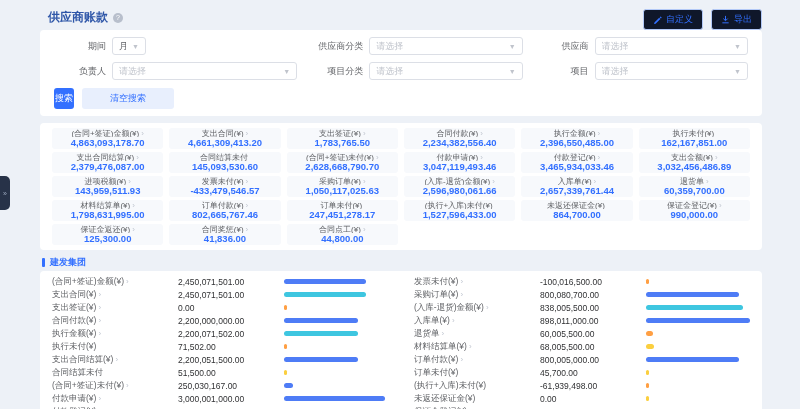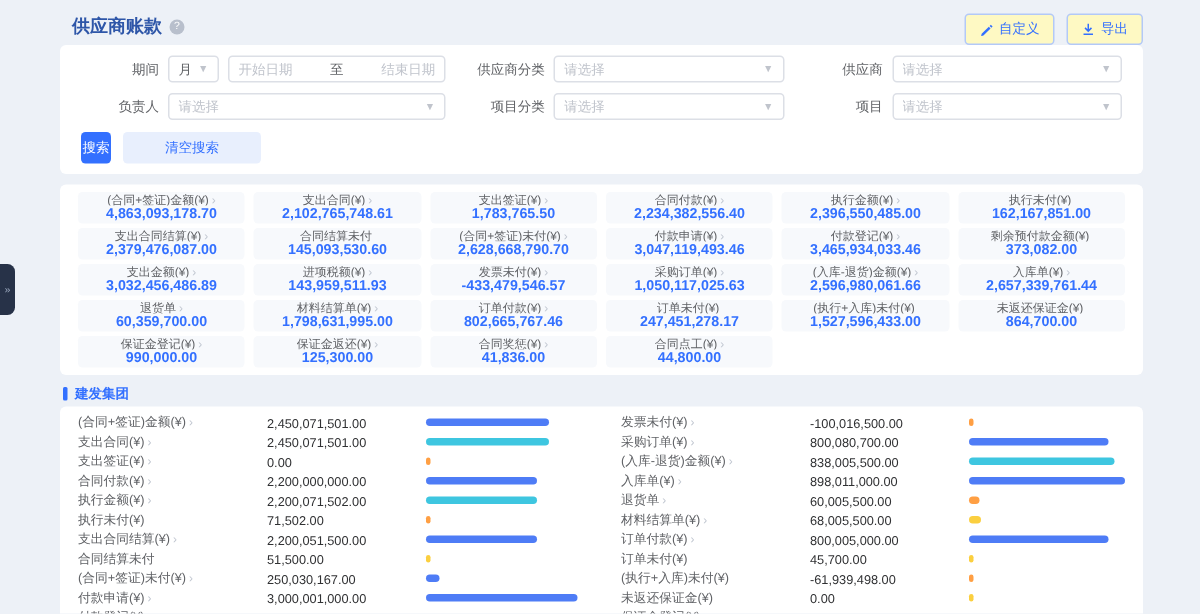--- a/index.html
+++ b/index.html
@@ -11,21 +11,21 @@
     color:#303133;
   }
   
   .topbar{display:flex;align-items:flex-start;justify-content:space-between;
     padding:9px 38px 6px 48px;height:30px}
   .title-wrap{display:flex;align-items:center;gap:5px}
   .page-title{font-size:12px;font-weight:bold;color:#2e56a8}
   .help-dot{width:10px;height:10px;border-radius:50%;background:#b8bfcc;color:#fff;
     font-size:7px;line-height:10px;text-align:center;display:inline-block}
   .top-actions{display:flex;gap:8px}
-  .ghost-btn{display:flex;align-items:center;gap:4px;background:#fef9c3;color:#3370ff;
+  .ghost-btn{display:flex;align-items:center;gap:4px;background:#0f172a;color:#3370ff;
     border:1px solid #b3c9f7;border-radius:3px;font-size:9px;padding:3px 9px;cursor:pointer}
   .ghost-btn svg{display:block}
   
   .card{background:#fff;border-radius:4px;margin:0 38px 7px 40px}
   
   .filters{padding:6px 14px 7px 14px}
   .filter-grid{display:grid;grid-template-columns:1.15fr 1fr 1fr;column-gap:14px;row-gap:5px}
   .f-item{display:flex;align-items:center;gap:6px;height:20px}
   .f-label{width:52px;flex:none;text-align:right;font-size:9px;color:#606266;white-space:nowrap}
   .f-select{height:18px;border:1px solid #dcdfe6;border-radius:3px;background:#fff;
@@ -102,25 +102,20 @@
 </div>
 
 <div class="card filters">
   <div class="filter-grid">
     <div class="f-item">
       <span class="f-label">期间</span>
       <div class="f-select f-unit">
         <span class="val">月</span>
         <span class="chev">▼</span>
       </div>
-      <div class="f-select f-range">
-        <span class="ph">开始日期</span>
-        <span class="sep">至</span>
-        <span class="ph">结束日期</span>
-      </div>
     </div>
     <div class="f-item">
       <span class="f-label">供应商分类</span>
       <div class="f-select">
         <span class="ph">请选择</span>
         <span class="chev">▼</span>
       </div>
     </div>
     <div class="f-item">
       <span class="f-label">供应商</span>
@@ -164,21 +159,21 @@
       <span class="t-text">(合同+签证)金额(¥)</span>
           <span class="arrow">›</span>
     </div>
     <div class="tile-value">4,863,093,178.70</div>
   </div>
       <div class="tile">
     <div class="tile-label">
       <span class="t-text">支出合同(¥)</span>
           <span class="arrow">›</span>
     </div>
-    <div class="tile-value">2,102,765,748.61</div>
+    <div class="tile-value">4,661,309,413.20</div>
   </div>
       <div class="tile">
     <div class="tile-label">
       <span class="t-text">支出签证(¥)</span>
           <span class="arrow">›</span>
     </div>
     <div class="tile-value">1,783,765.50</div>
   </div>
       <div class="tile">
     <div class="tile-label">
@@ -228,27 +223,20 @@
           <span class="arrow">›</span>
     </div>
     <div class="tile-value">3,047,119,493.46</div>
   </div>
       <div class="tile">
     <div class="tile-label">
       <span class="t-text">付款登记(¥)</span>
           <span class="arrow">›</span>
     </div>
     <div class="tile-value">3,465,934,033.46</div>
-  </div>
-      <div class="tile">
-    <div class="tile-label">
-      <span class="t-text">剩余预付款金额(¥)</span>
-          <span class="arrow"></span>
-    </div>
-    <div class="tile-value">373,082.00</div>
   </div>
       <div class="tile">
     <div class="tile-label">
       <span class="t-text">支出金额(¥)</span>
           <span class="arrow">›</span>
     </div>
     <div class="tile-value">3,032,456,486.89</div>
   </div>
       <div class="tile">
     <div class="tile-label">

